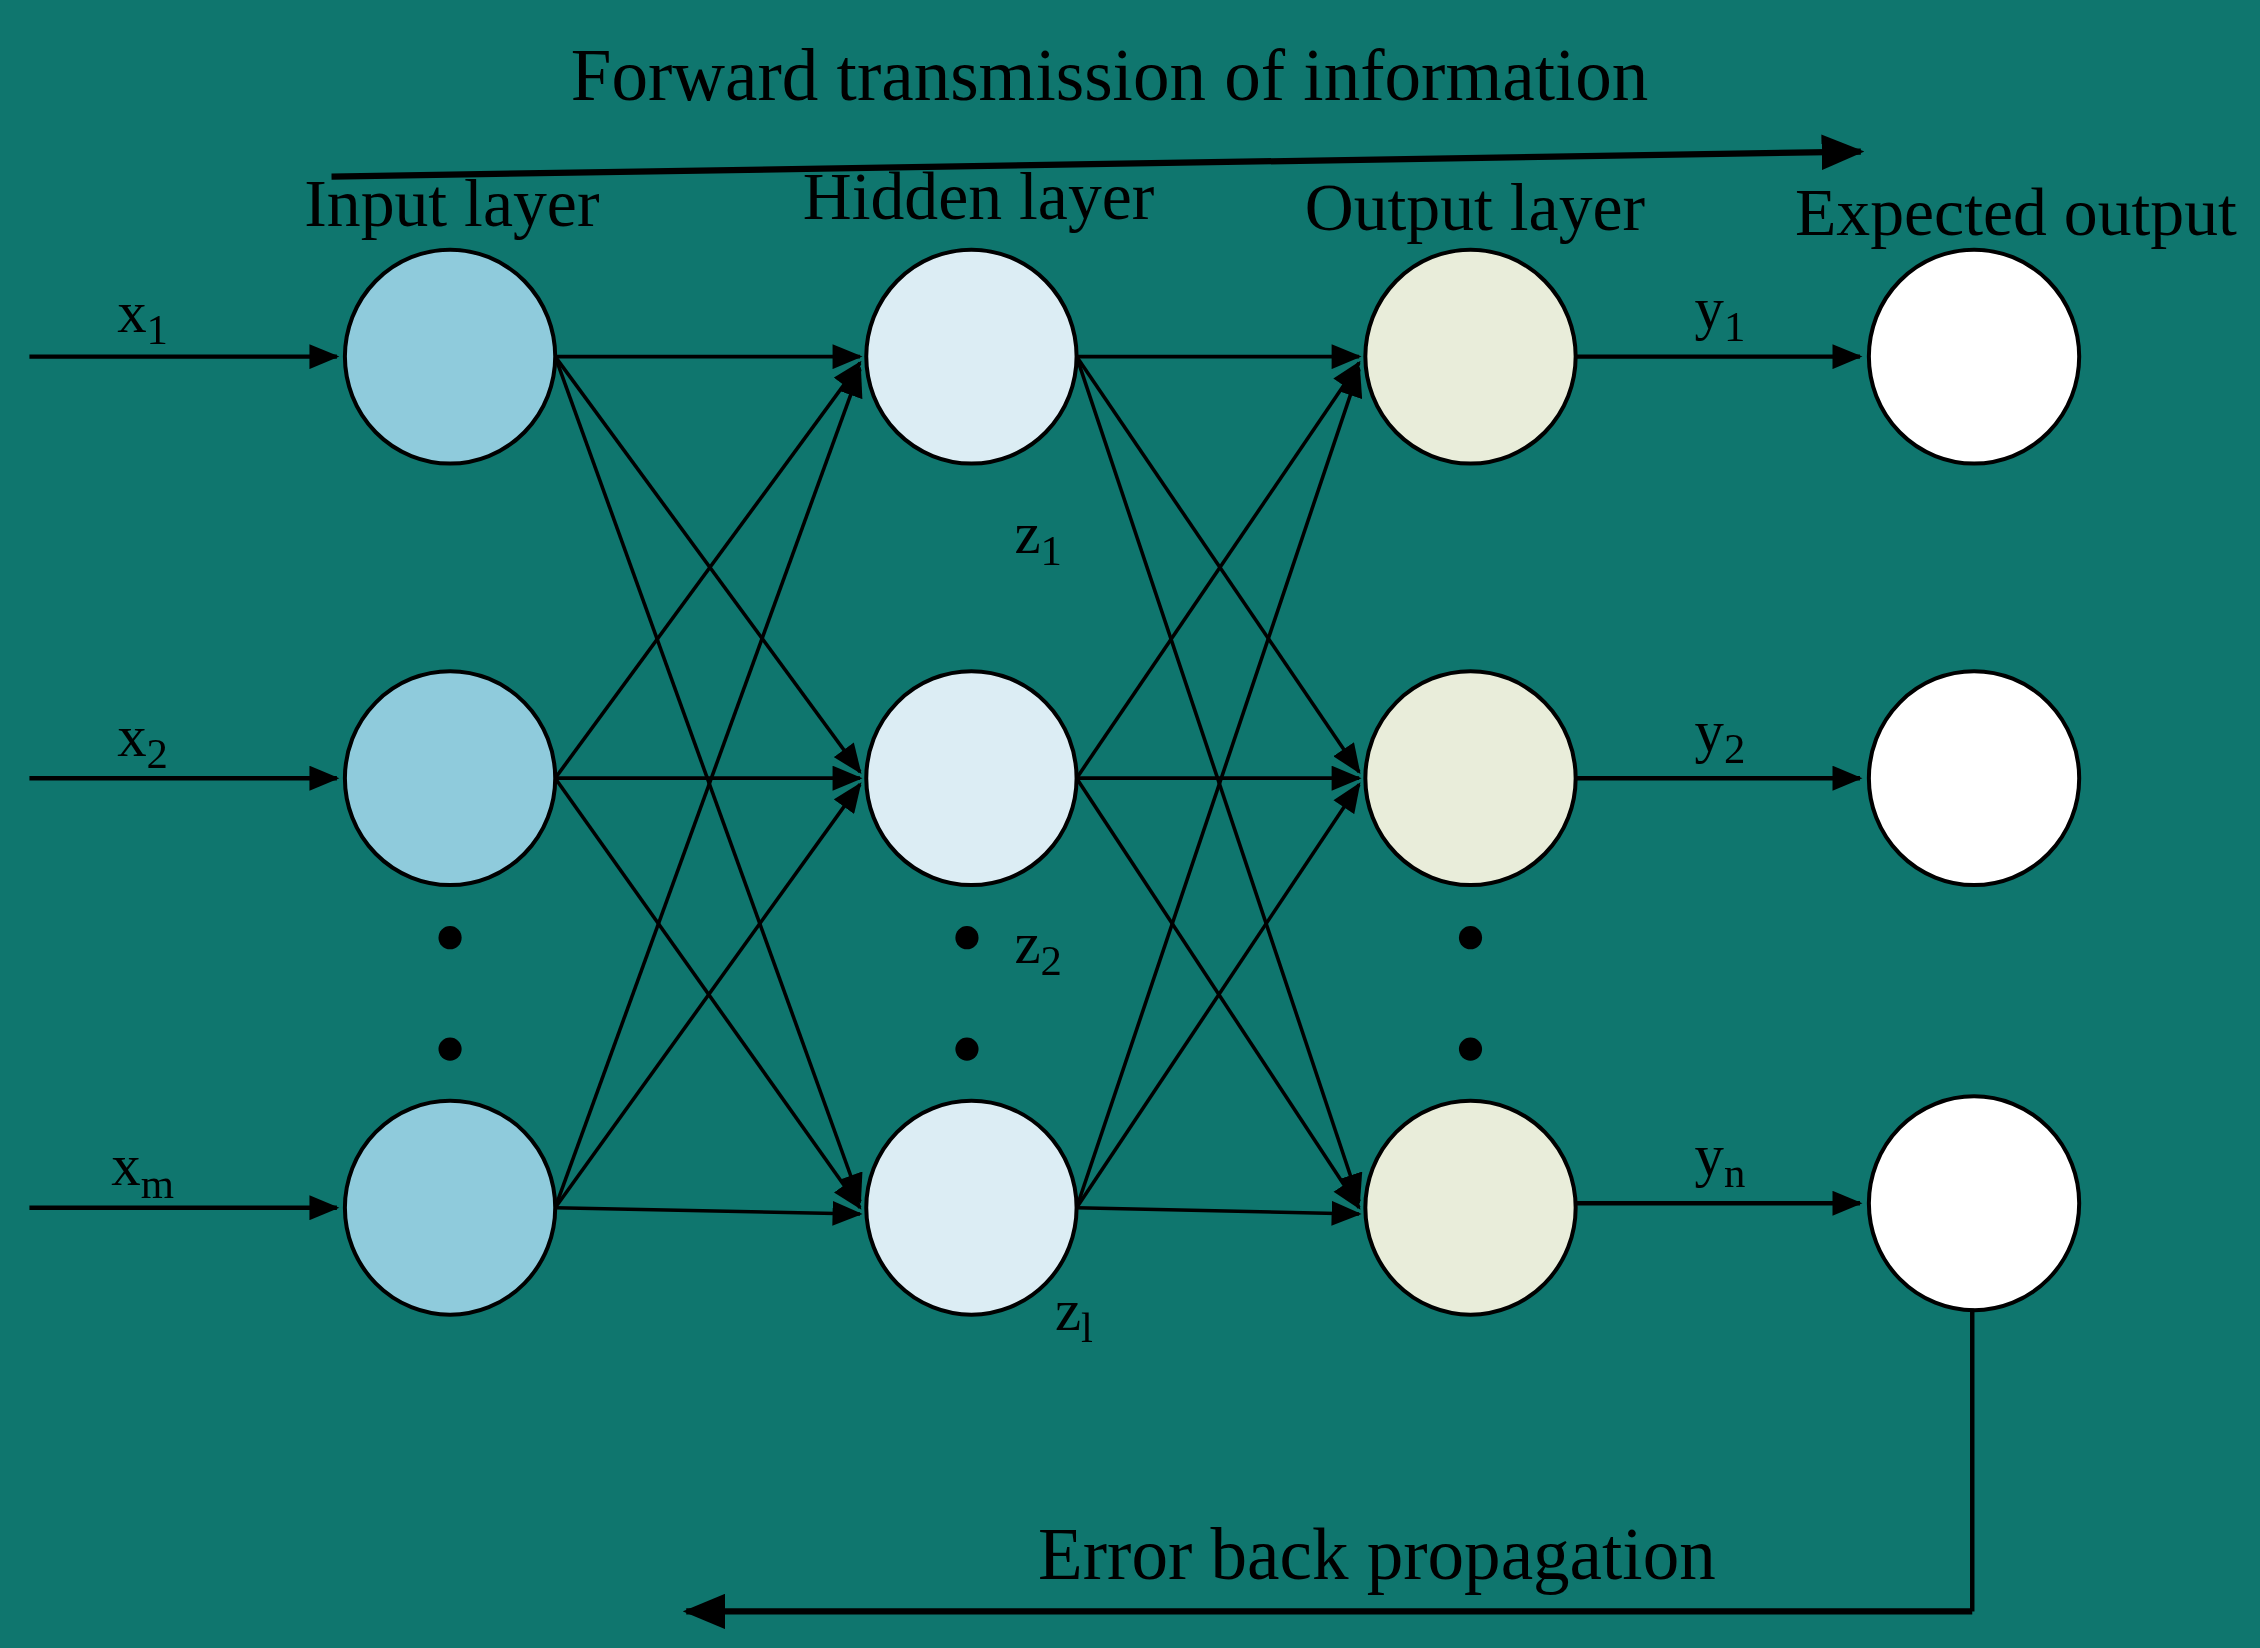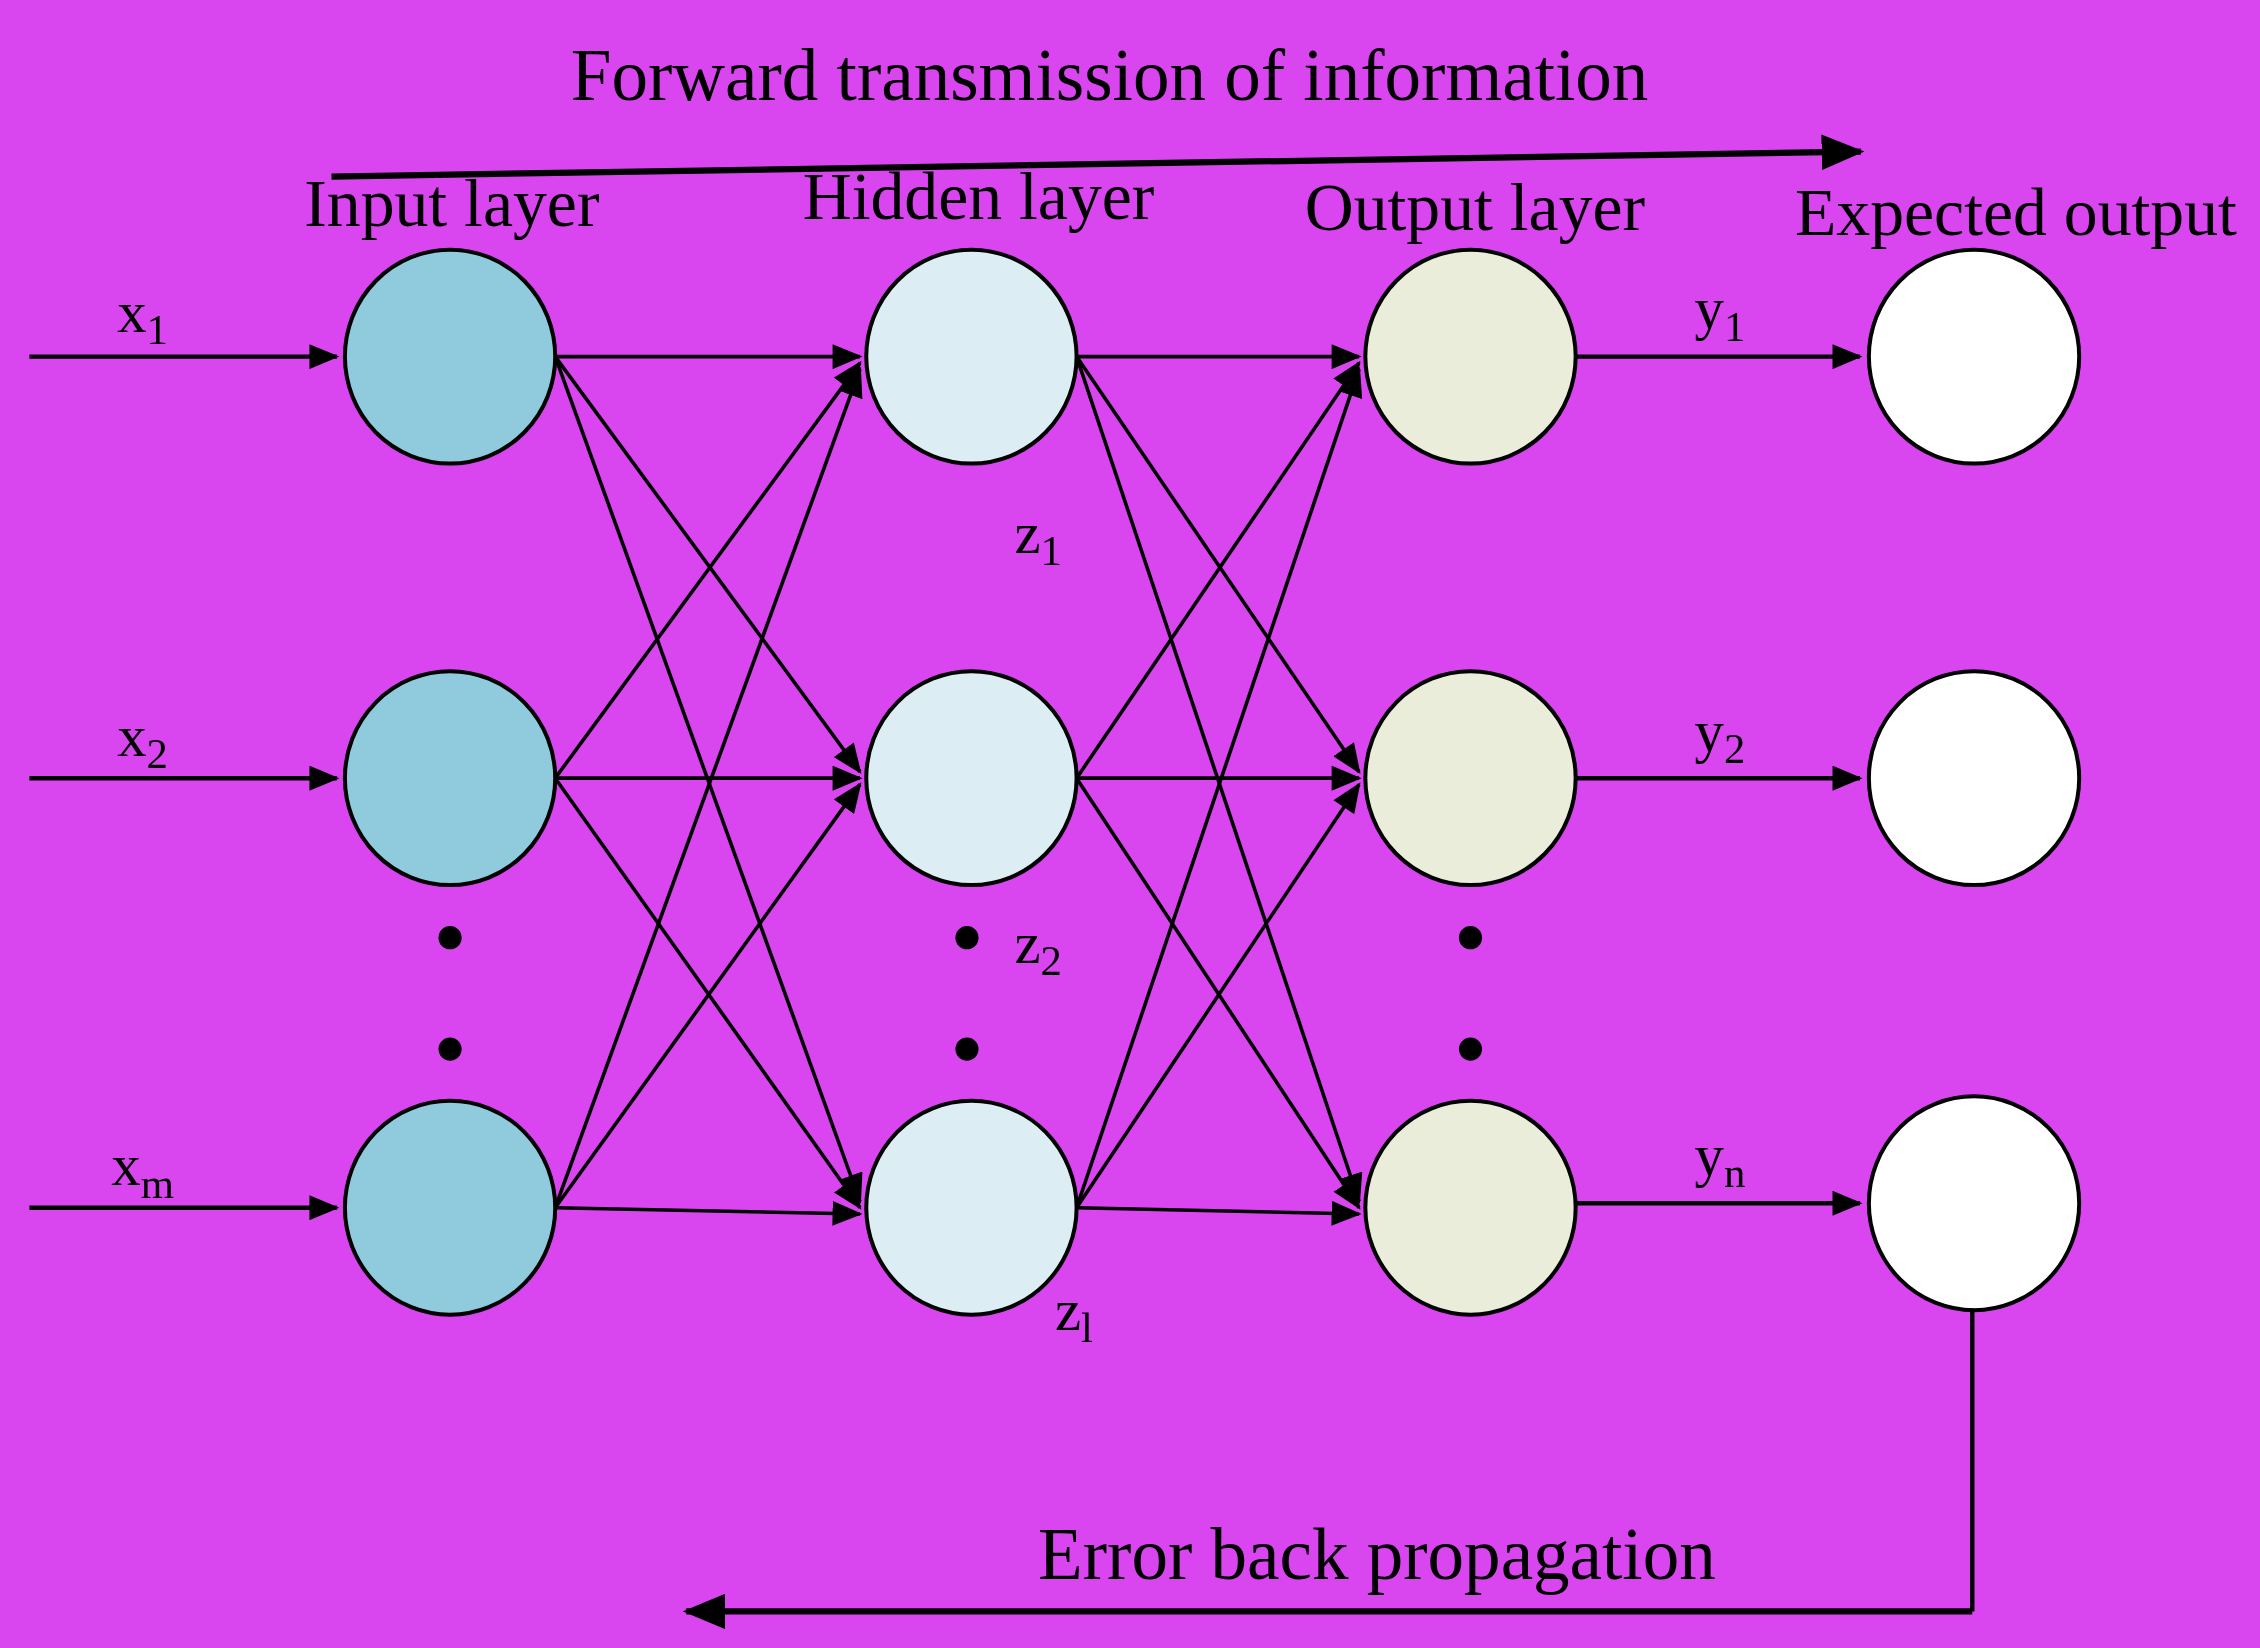--- a/index.html
+++ b/index.html
@@ -1,16 +1,16 @@
 <!DOCTYPE html>
 <html style="font-size:14.3px"><head>
 <meta charset="utf-8">
 <style>
   html,body{margin:0;padding:0;background:#ffffff;}
-  .stage{width:2261px;height:1649px;position:relative;background:#d946ef;overflow:hidden;}
+  .stage{width:2261px;height:1649px;position:relative;background:#0f766e;overflow:hidden;}
   svg{display:block;}
   text{font-family:"Liberation Serif","DejaVu Serif",serif;fill:#000000;}
   .title-text{font-size:82px;}
   .layer-text{font-size:76px;}
   .sig-text{font-size:66px;}
   .sub{font-size:48px;}
   .node{stroke:#000;stroke-width:4.5px;}
   .edge{stroke:#000;stroke-width:4px;fill:none;}
   .ext{stroke:#000;stroke-width:5px;fill:none;}
   .big{stroke:#000;stroke-width:7px;fill:none;}

